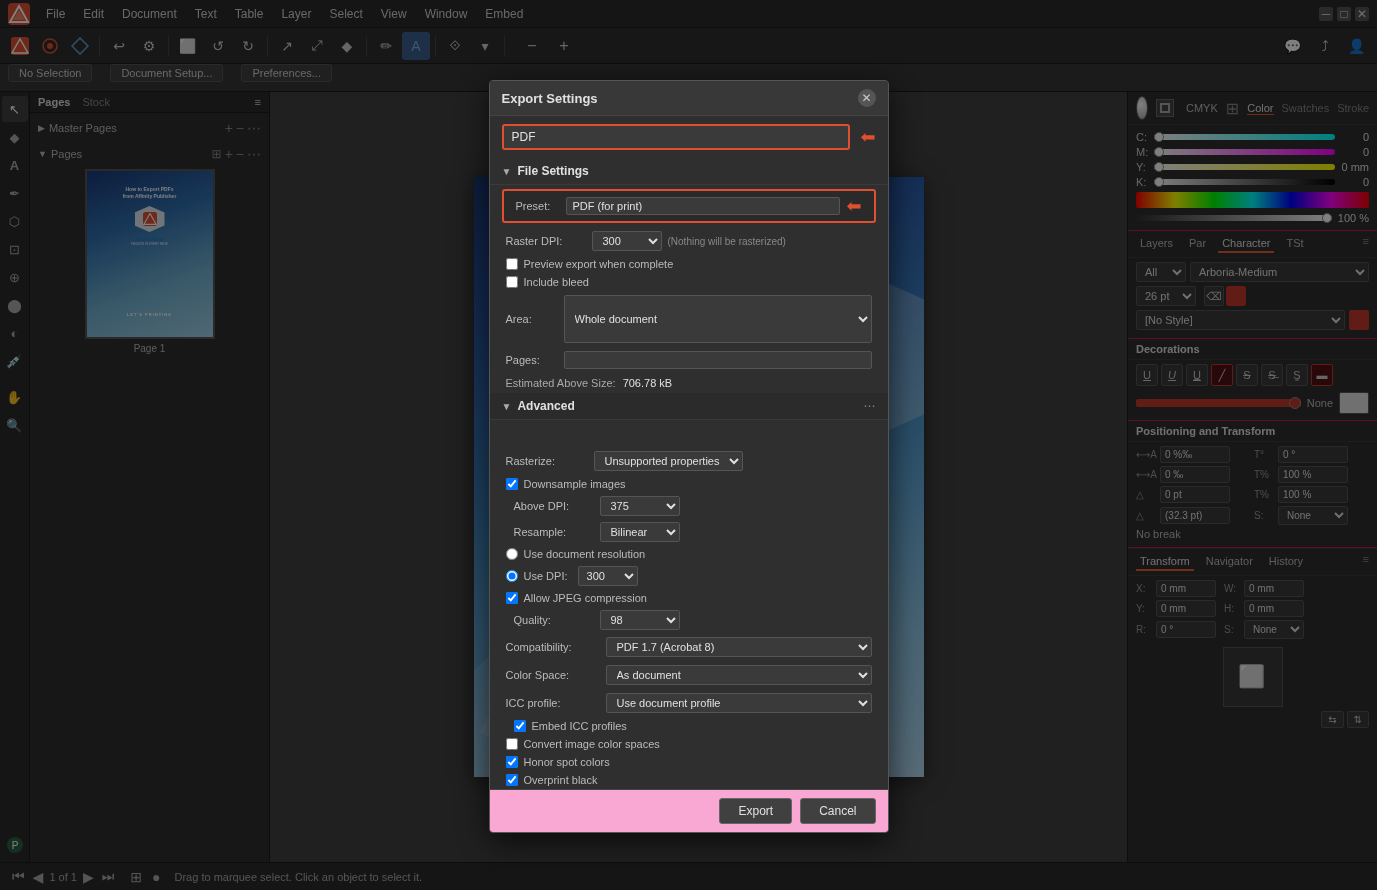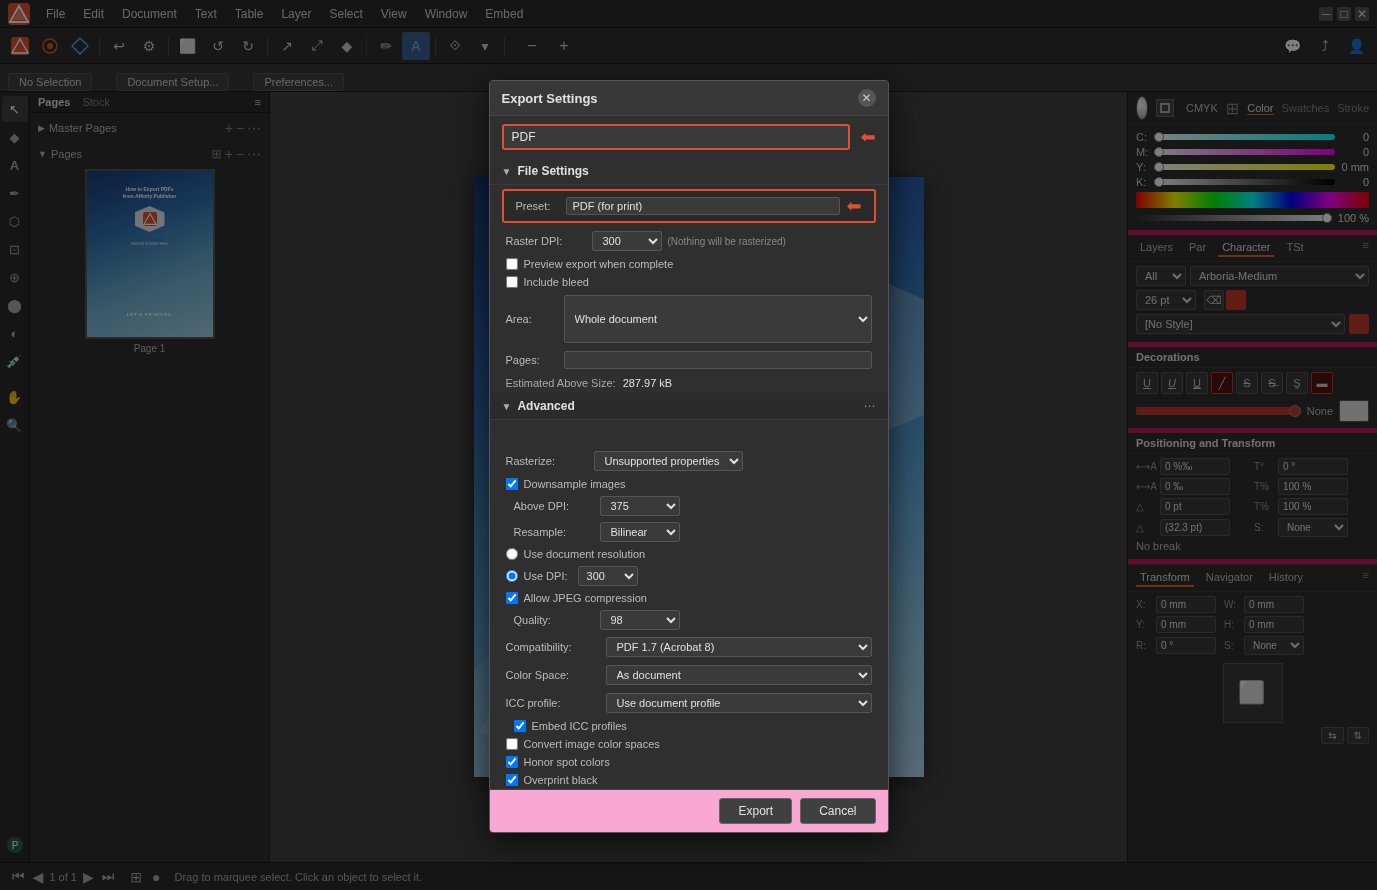--- a/index.html
+++ b/index.html
@@ -10,21 +10,21 @@
     .menubar-logo { width: 22px; height: 22px; margin-right: 6px; }
     .menubar-item { padding: 2px 8px; font-size: 12px; color: #d0d0d0; cursor: pointer; border-radius: 3px; }
 
     
     .toolbar { background: #2f2f2f; height: 36px; display: flex; align-items: center; padding: 0 6px; border-bottom: 1px solid #1a1a1a; gap: 2px; }
     .toolbar-btn { width: 28px; height: 28px; display: flex; align-items: center; justify-content: center; cursor: pointer; border-radius: 3px; color: #ccc; font-size: 14px; border: none; background: transparent; }
     .toolbar-btn.active { background: #404040; }
     .toolbar-sep { width: 1px; height: 20px; background: #444; margin: 0 3px; }
 
     
-    .topnav { background: #363636; height: 28px; display: flex; align-items: flex-end; padding: 0 8px; gap: 24px; border-bottom: 1px solid #1a1a1a; }
+    .topnav { background: #363636; height: 28px; display: flex; align-items: flex-start; padding: 0 8px; gap: 18px; border-bottom: 1px solid #1a1a1a; }
     .topnav-btn { padding: 2px 10px; font-size: 11px; color: #d0d0d0; cursor: pointer; background: #404040; border: 1px solid #555; border-radius: 3px; }
 
     
     .main-layout { display: flex; height: calc(890px - 28px - 36px - 28px - 28px); }
 
     
     .left-toolbar { width: 30px; background: #2b2b2b; border-right: 1px solid #1a1a1a; display: flex; flex-direction: column; align-items: center; padding: 4px 0; gap: 2px; }
     .left-btn { width: 26px; height: 26px; display: flex; align-items: center; justify-content: center; cursor: pointer; border-radius: 3px; color: #aaa; font-size: 13px; }
     .left-btn.active { background: #404040; color: #fff; }
 
@@ -41,21 +41,21 @@
     .page-item { display: flex; flex-direction: column; align-items: center; padding: 4px; cursor: pointer; }
     .page-thumb { width: 130px; height: 170px; background: linear-gradient(135deg, #1a3a6b 0%, #2a5a9b 30%, #5090c0 60%, #70b0d0 80%, #90c8e0 100%); border: 2px solid #555; position: relative; overflow: hidden; }
     .page-label { font-size: 10px; color: #bbb; margin-top: 4px; }
 
     
     .canvas-area { flex: 1; background: #404040; display: flex; align-items: center; justify-content: center; position: relative; overflow: hidden; }
     .canvas-doc { width: 450px; height: 600px; background: white; box-shadow: 0 4px 20px rgba(0,0,0,0.5); position: relative; overflow: hidden; }
 
     
     .right-panel { width: 250px; background: #2f2f2f; border-left: 1px solid #1a1a1a; overflow-y: auto; font-size: 11px; }
-    .rpanel-section { border-bottom: 5px solid #be185d; }
+    .rpanel-section { border-bottom: 1px solid #be185d; }
 
     
     .color-section { padding: 6px 8px; }
     .color-circle { width: 28px; height: 28px; border-radius: 50%; background: radial-gradient(circle at 30% 30%, #fff, #888); border: 1px solid #555; cursor: pointer; }
     .color-sliders { display: flex; flex-direction: column; gap: 3px; }
     .color-row { display: flex; align-items: center; gap: 4px; }
     .color-label { width: 14px; font-size: 11px; color: #ccc; }
     .color-slider { flex: 1; height: 8px; border-radius: 2px; appearance: none; outline: none; cursor: pointer; }
     .color-slider-c { background: linear-gradient(to right, #fff, #00FFFF); }
     .color-slider-m { background: linear-gradient(to right, #fff, #FF00FF); }
@@ -669,21 +669,21 @@
         </select>
       </div>
 
       <div class="area-row">
         <span class="area-label">Pages:</span>
         <input class="pages-input" value="" style="background: rgb(58, 58, 58); border: 1px solid rgb(85, 85, 85); color: rgb(224, 224, 224); font-size: 11px; padding: 2px 6px; border-radius: 2px;">
       </div>
 
       <div class="filesize-row">
         <span>Estimated Above Size:</span>
-        <span style="margin-left:4px;color:#e0e0e0;">287.97 kB</span>
+        <span style="margin-left:4px;color:#e0e0e0;">706.78 kB</span>
       </div>
 
       <div class="section-row adv-section">
         <span class="section-arrow">▼</span>
         <span class="section-label">Advanced</span>
         <span class="section-dots">⋯</span>
       </div>
 
       <div class="adv-rasterize">
         <span class="adv-label">Rasterize:</span>

